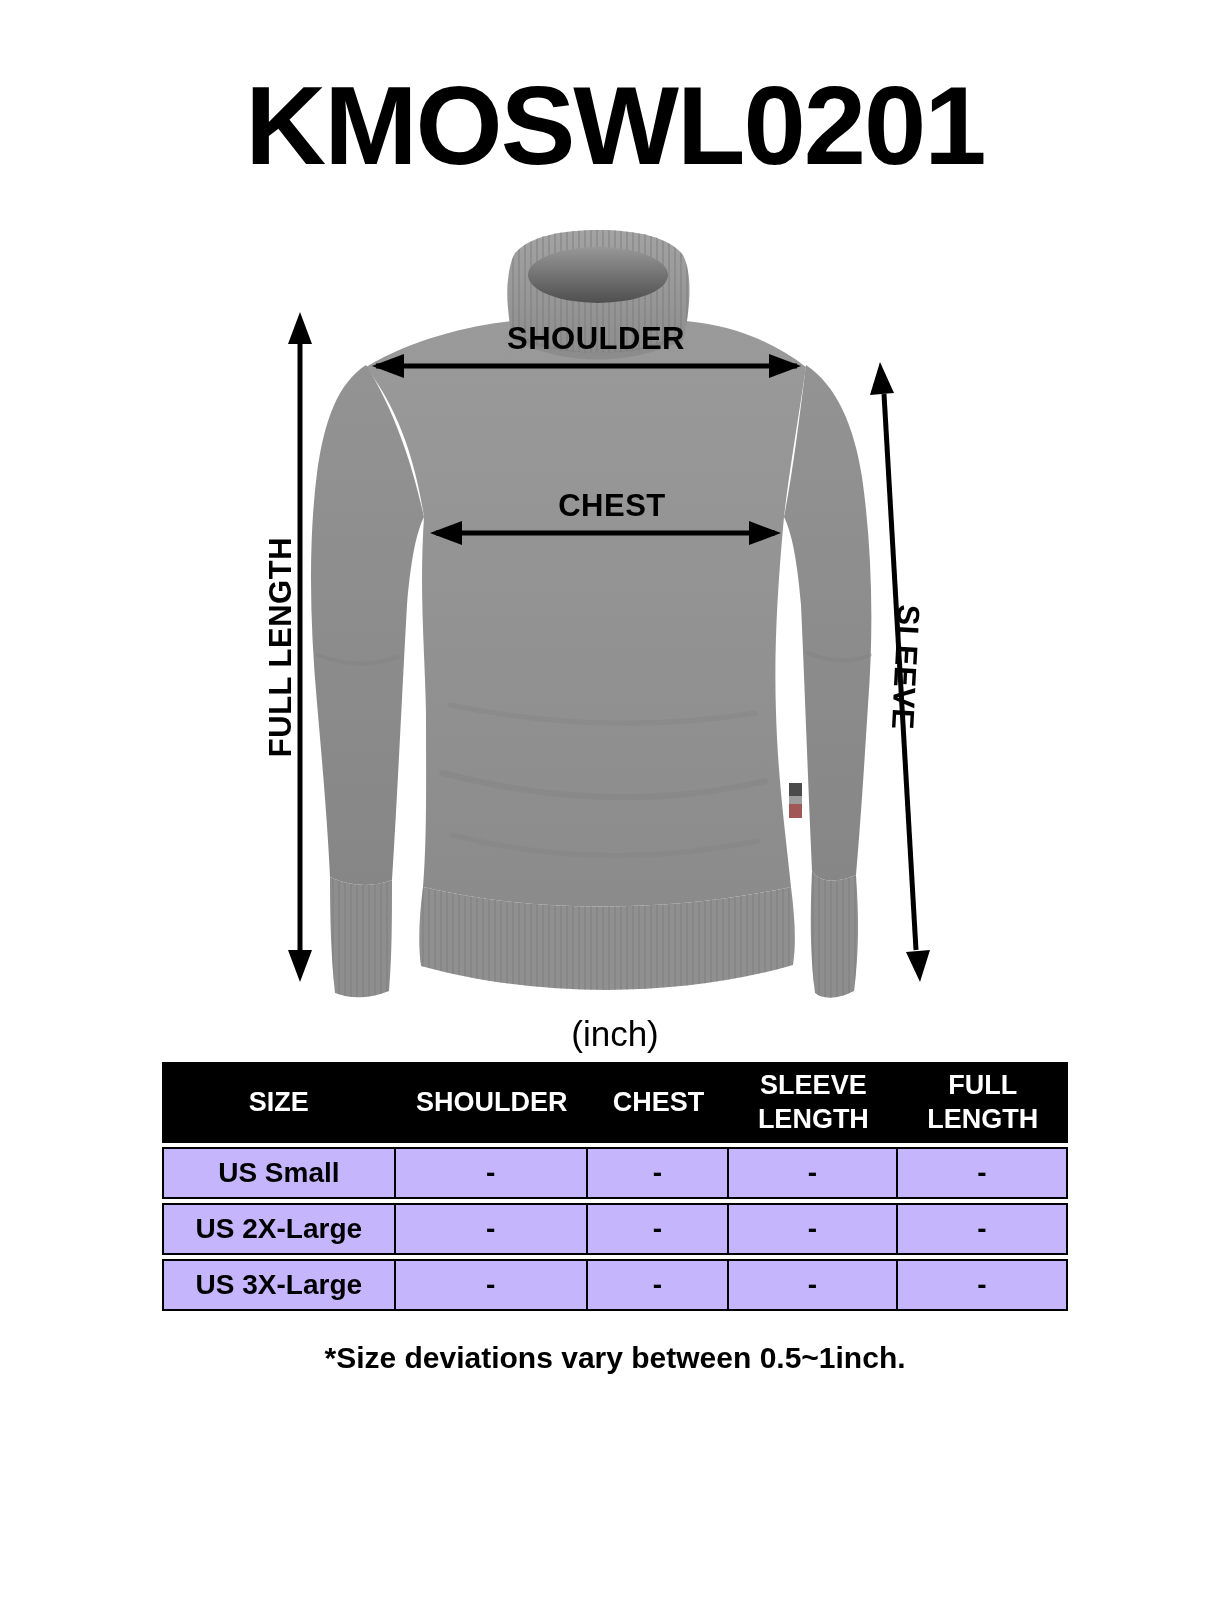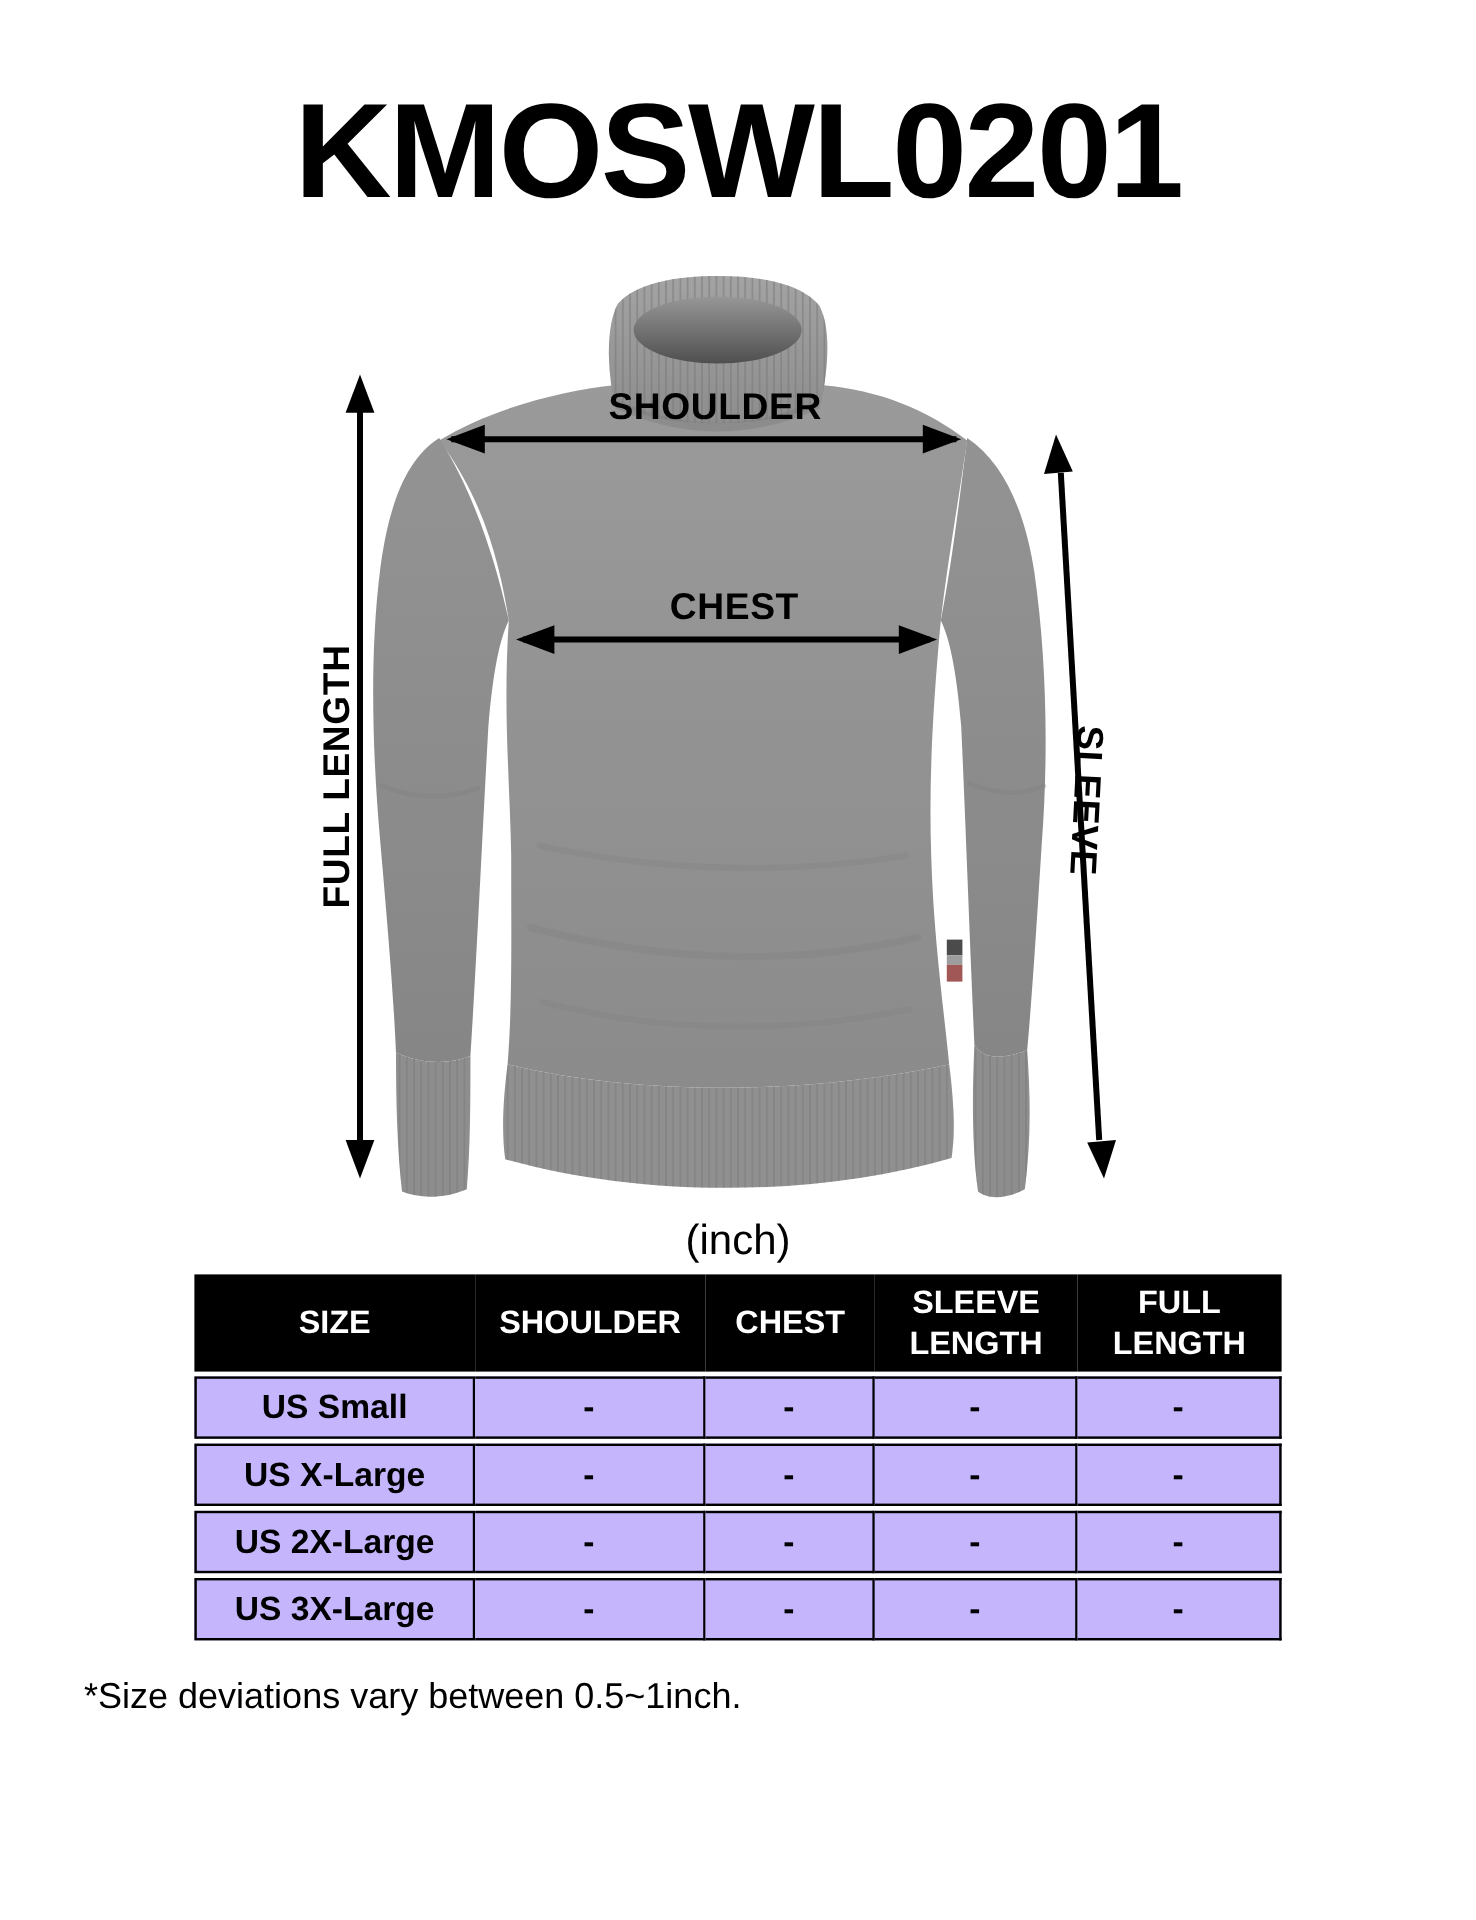--- a/index.html
+++ b/index.html
@@ -33,21 +33,21 @@
     height:81px;padding:0 8px;border:none;vertical-align:middle;
   }
   .size-table td{
     border:2.5px solid #000;border-left:none;height:46px;text-align:center;
     font-weight:700;font-size:28px;vertical-align:middle;background:#c4b5fd;
   }
   .size-table td:first-child{border-left:2.5px solid #000;}
   .col-size{width:25.8%;} .col-shoulder{width:21.2%;} .col-chest{width:15.6%;}
   .col-sleeve{width:18.6%;} .col-full{width:18.8%;}
   
-  .footnote{width:1090px;margin:26px auto 0 auto;text-align:left;font-weight:400;font-size:30px;}
+  .footnote{width:1090px;margin:26px auto 0 auto;text-align:center;font-weight:700;font-size:30px;}
 </style>
 </head>
 <body>
 
 <div class="header">
   <div class="title">KMOSWL0201</div>
 </div>
 
 <div class="diagram">
 
@@ -221,27 +221,20 @@
   </thead>
   <tbody>
     <tr>
       <td>US Small</td>
       <td>-</td>
       <td>-</td>
       <td>-</td>
       <td>-</td>
     </tr>
     <tr>
-      <td>US X-Large</td>
-      <td>-</td>
-      <td>-</td>
-      <td>-</td>
-      <td>-</td>
-    </tr>
-    <tr>
       <td>US 2X-Large</td>
       <td>-</td>
       <td>-</td>
       <td>-</td>
       <td>-</td>
     </tr>
     <tr>
       <td>US 3X-Large</td>
       <td>-</td>
       <td>-</td>

